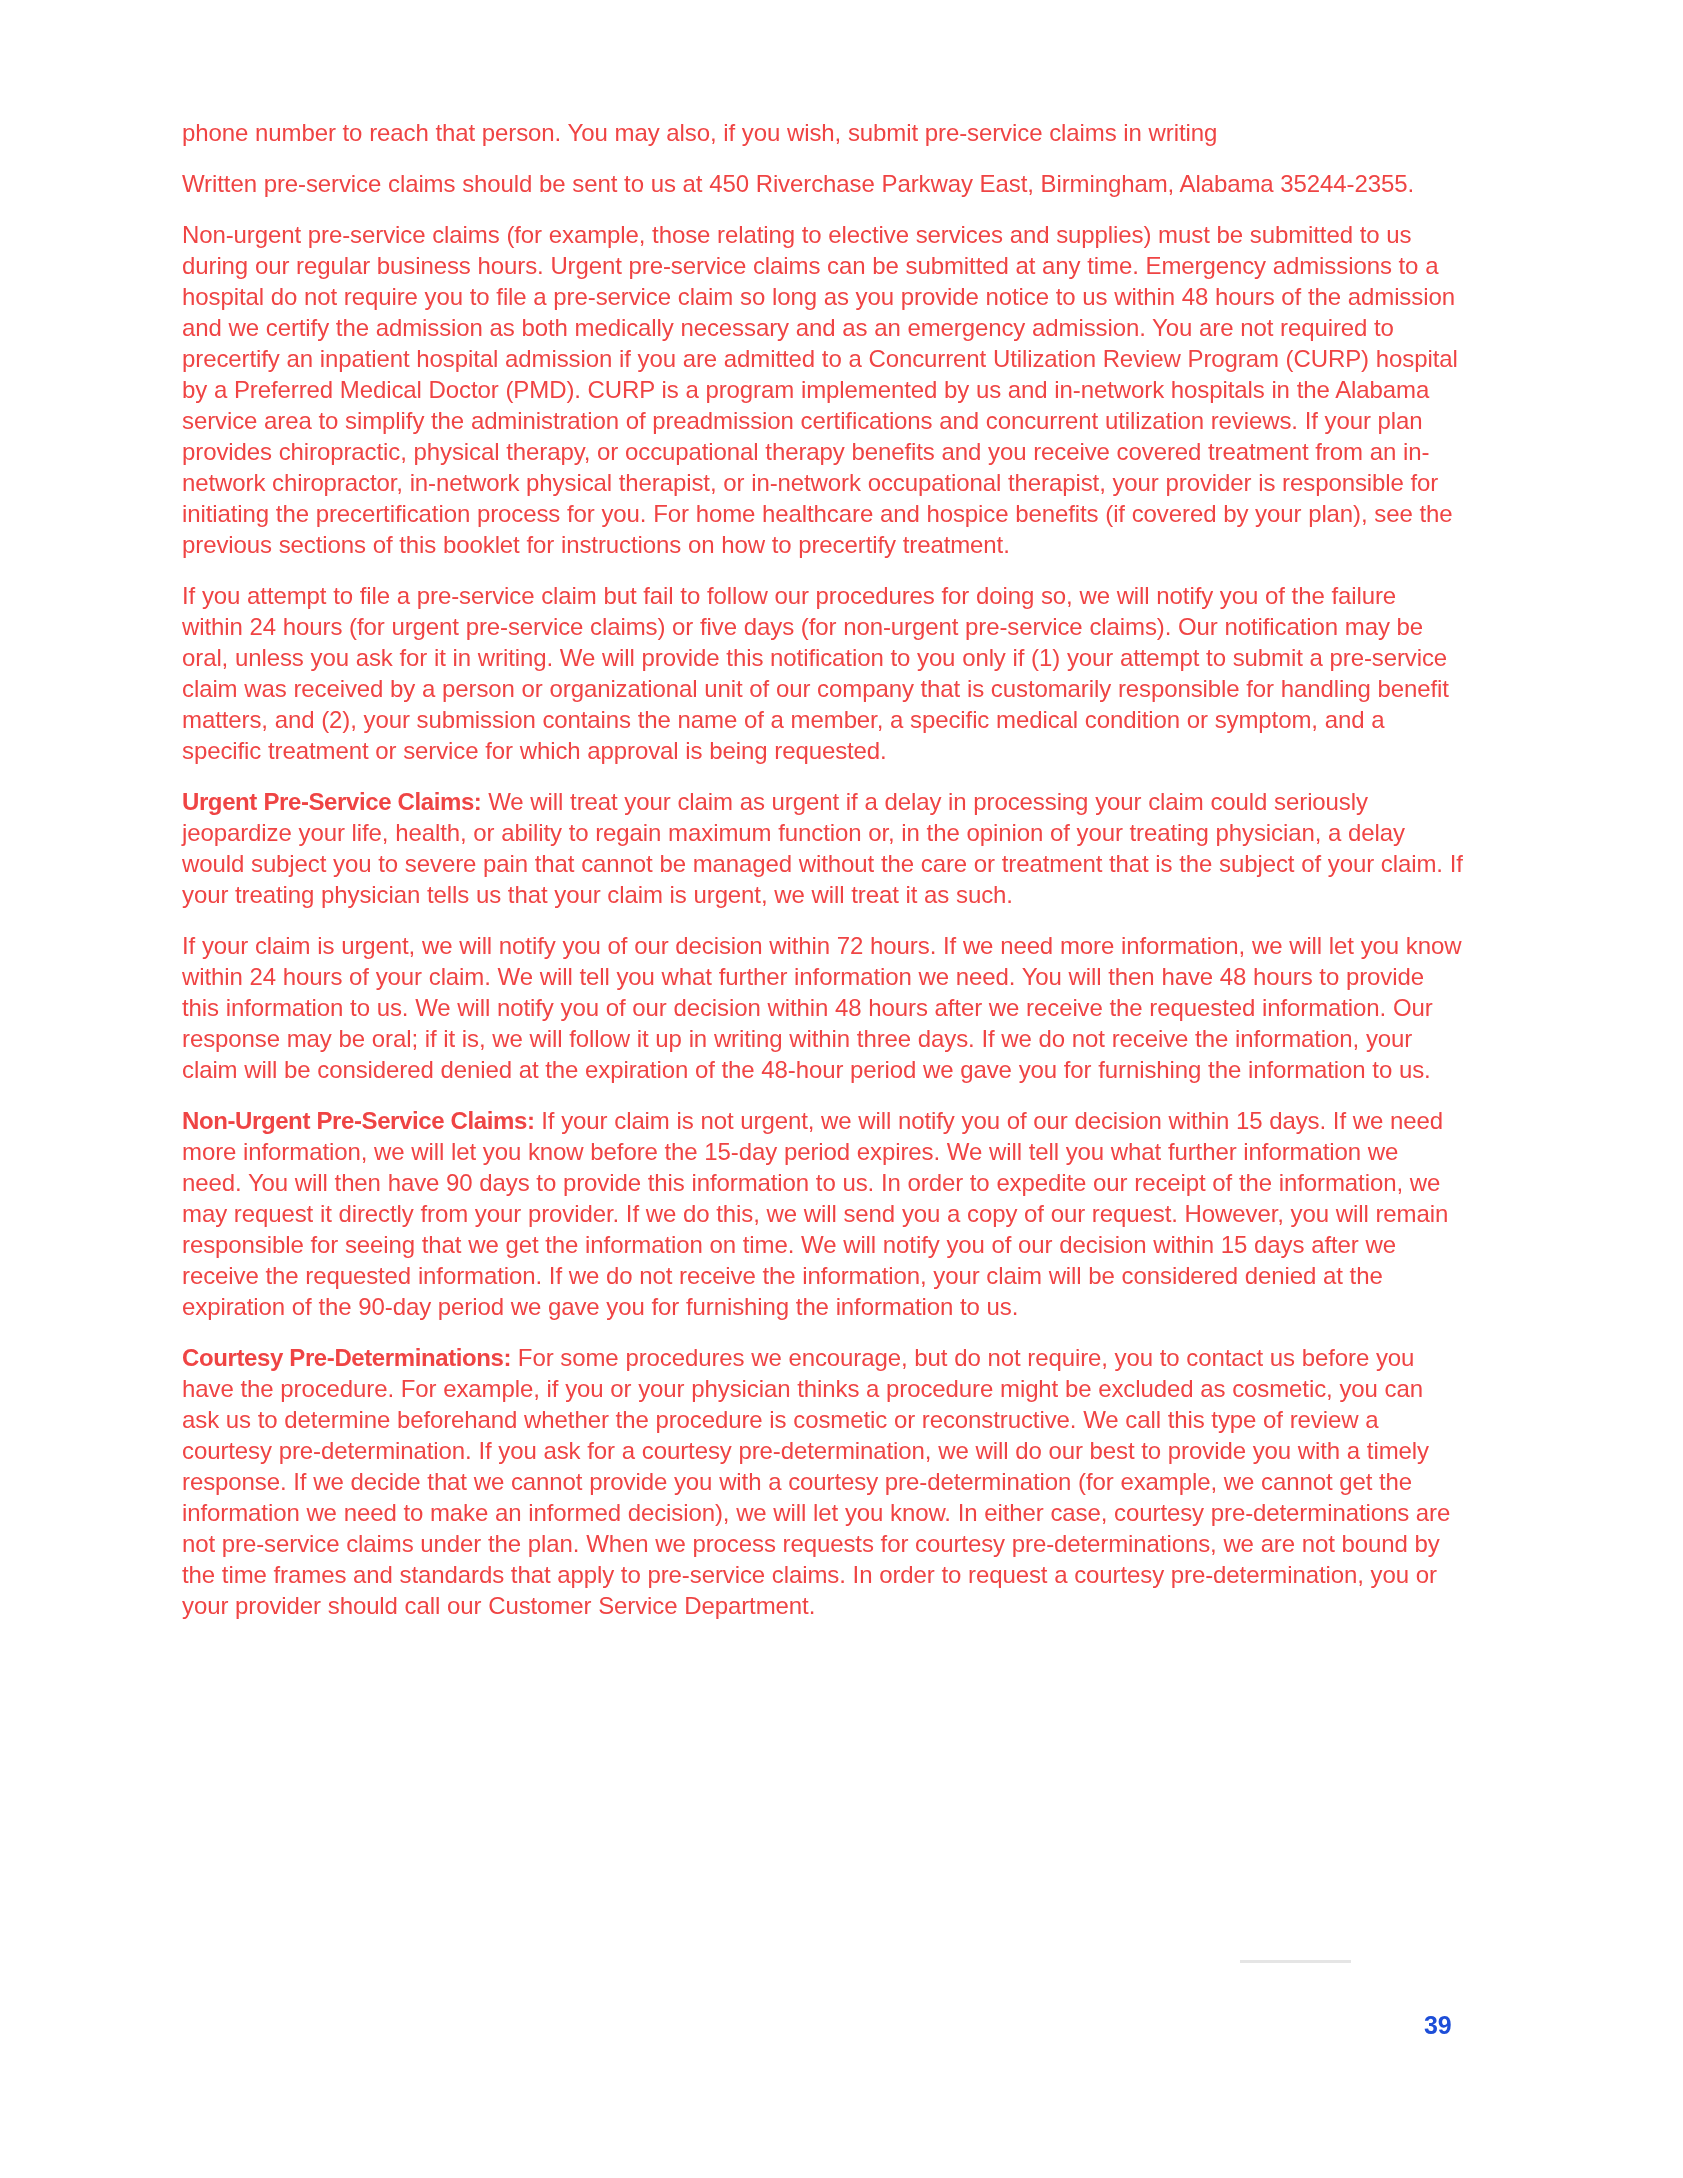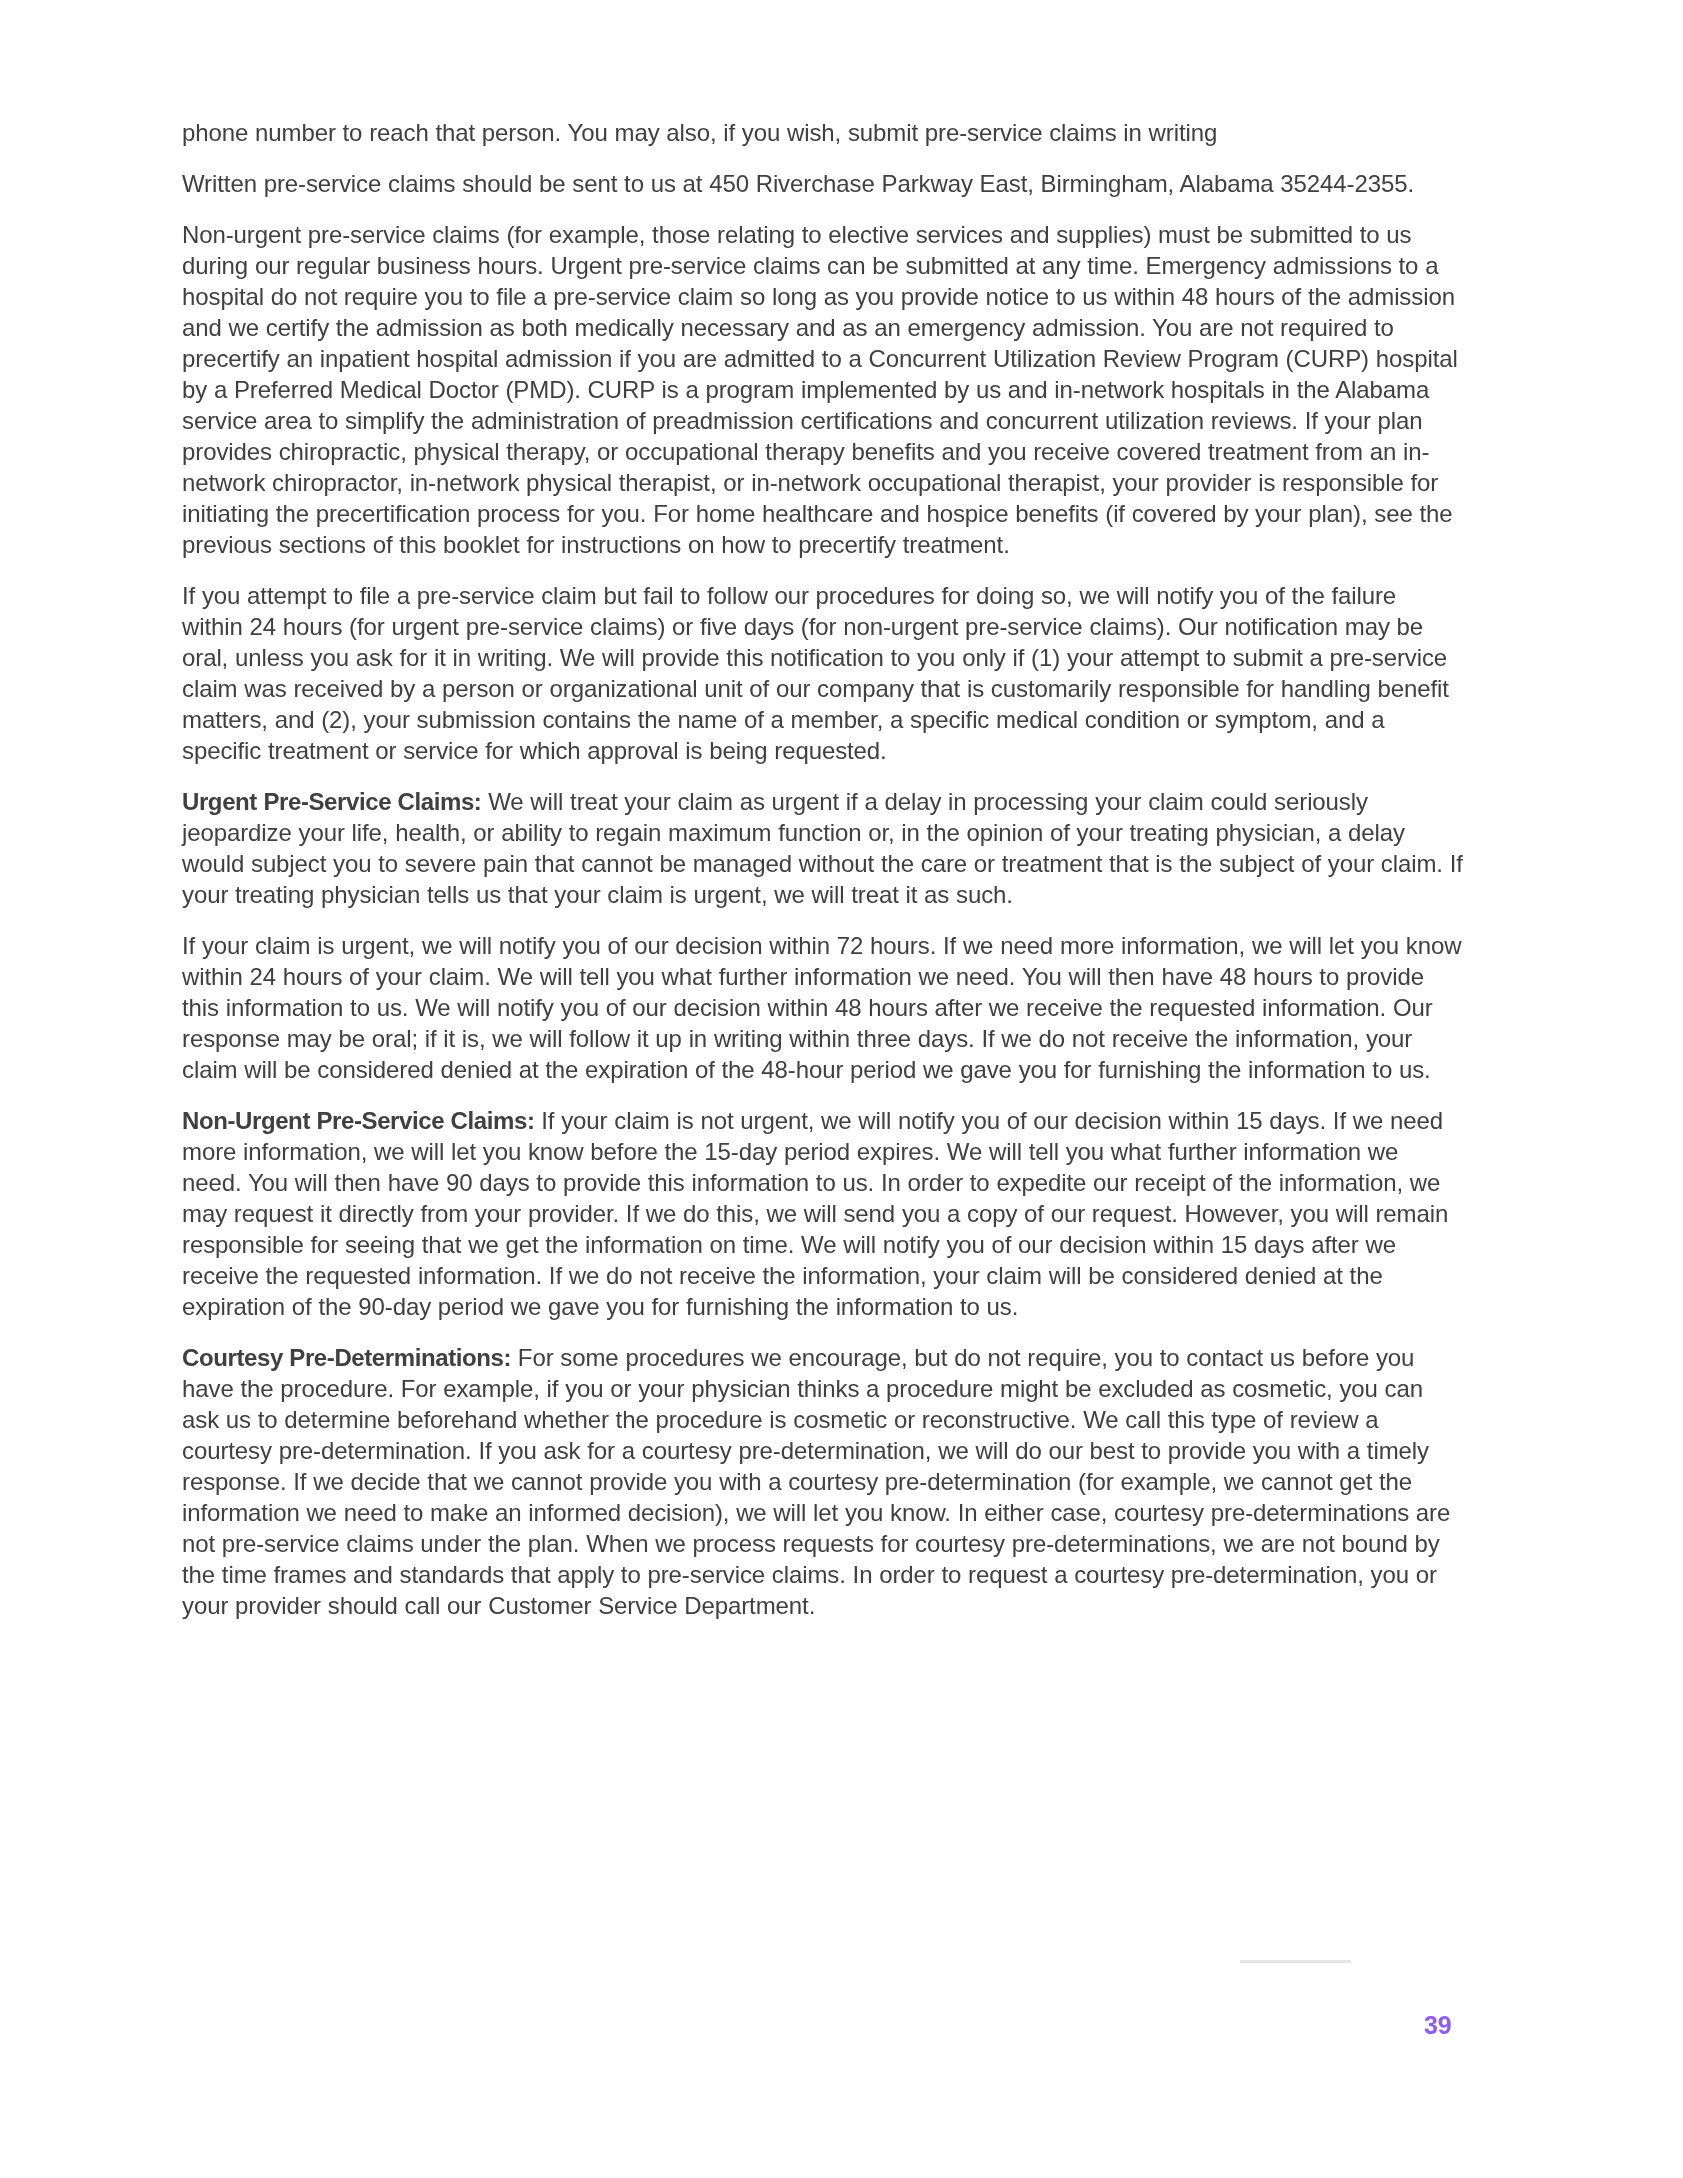--- a/index.html
+++ b/index.html
@@ -31,21 +31,21 @@
     width: 1285px;
   }
 
   .para {
     font-size: 24px;
     line-height: 31px;
     text-align: left;
     margin: 0 4px 20px 0;
     letter-spacing: -0.1px;
     word-spacing: 0.2px;
-    color: #404040;
+    color: #ef4444;
     -webkit-font-smoothing: none;
   }
 
   .para:last-of-type {
     margin-bottom: 0;
   }
 
   .runin {
     font-weight: bold;
     letter-spacing: -0.4px;
@@ -58,21 +58,21 @@
     width: 1683px;
   }
 
   .page-number {
     position: absolute;
     left: 1424px;
     top: 0;
     font-size: 25px;
     font-weight: bold;
     line-height: 30px;
-    color: #8b5cf6;
+    color: #1d4ed8;
     letter-spacing: -0.2px;
   }
 
   
   .scan-speck {
     position: absolute;
     left: 1240px;
     top: 1960px;
     width: 111px;
     height: 3px;

